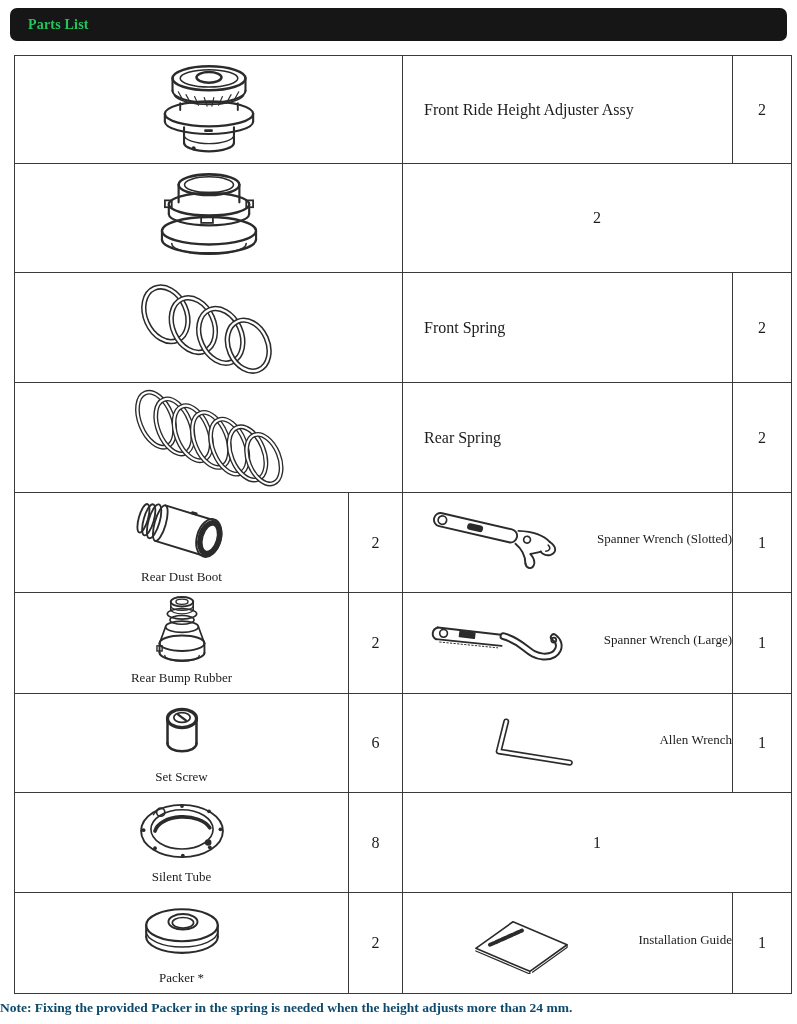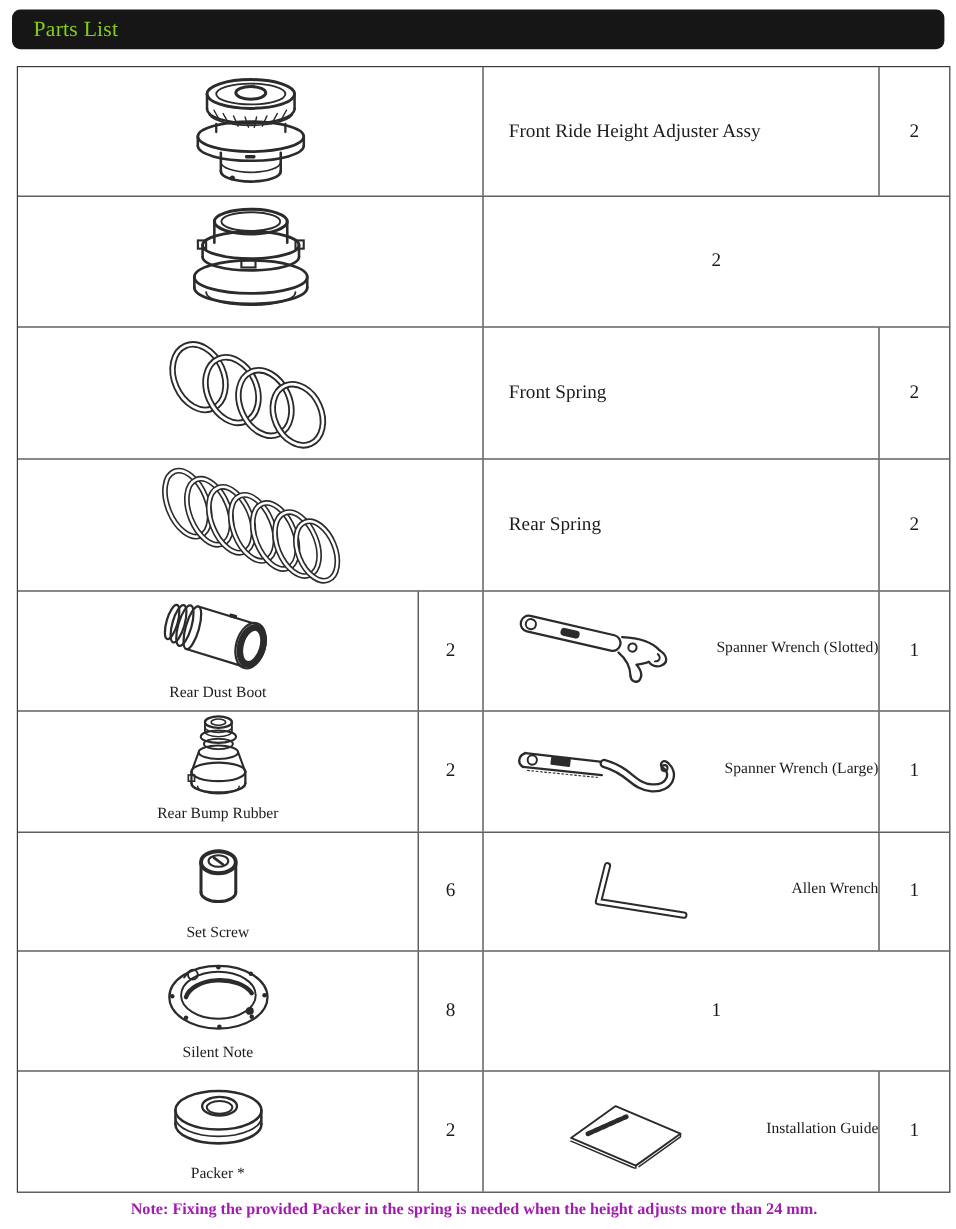--- a/index.html
+++ b/index.html
@@ -9,21 +9,21 @@
     font-family: "Liberation Serif", serif;
     color: #1c1c1c;
     overflow: hidden;
   }
   .header-bar {
     position: absolute; left: 10px; top: 8px; width: 777px; height: 33px;
     background: #161616; border-radius: 7px;
     display: flex; align-items: center; padding-left: 18px;
   }
   .header-bar .title {
-    color: #84cc16; font-size: 18px; font-weight: normal; letter-spacing: .2px;
+    color: #22c55e; font-size: 14px; font-weight: bold; letter-spacing: .2px;
   }
   .parts-table {
     position: absolute; left: 14px; top: 55px; width: 778px;
     border: 1px solid #3a3a3a; background: #fff;
   }
   .row { display: flex; border-bottom: 1px solid #3a3a3a; }
   .row:last-child { border-bottom: none; }
   .cell { border-right: 1px solid #3a3a3a; }
   .cell:last-child { border-right: none; }
   
@@ -31,21 +31,21 @@
   .c-name  { width: 330px; display: flex; align-items: center; padding-left: 21px; font-size: 16px; }
   .c-qty   { flex: 1; display: flex; align-items: center; justify-content: center; font-size: 16px; }
   
   .c-part  { width: 334px; display: flex; flex-direction: column; align-items: center; }
   .c-part-r{ width: 330px; display: flex; flex-direction: row; align-items: center; }
   .c-qty-s { width: 54px; display: flex; align-items: center; justify-content: center; font-size: 16px; }
   .img-zone { flex: 1; display: flex; align-items: center; justify-content: center; width: 100%; }
   .part-label { font-size: 13px; padding-bottom: 7px; }
   .note {
     position: absolute; left: 0; right: 7px; top: 1000px;
-    text-align: center; font-size: 13.5px; font-weight: bold; color: #a21caf;
+    text-align: left; font-size: 13.5px; font-weight: bold; color: #0c4a6e;
   }
   svg { display: block; }
   .ln  { stroke: #2b2b2b; fill: none; stroke-linecap: round; }
   .fl  { fill: #2b2b2b; stroke: none; }
   .wln { stroke: #ffffff; fill: none; stroke-linecap: round; }
 </style>
 </head>
 <body>
 
 <div class="header-bar">
@@ -264,21 +264,21 @@
           <circle class="fl" cx="112" cy="42" r="2.3"></circle>
           <circle class="fl" cx="99" cy="64" r="2.3"></circle>
           <circle class="fl" cx="66" cy="74" r="2.3"></circle>
           <circle class="fl" cx="32" cy="65" r="2.3"></circle>
           <circle class="fl" cx="18" cy="43" r="2.3"></circle>
           <circle class="ln" cx="39" cy="21" r="5" stroke-width="2"></circle>
           <path class="ln" d="M35,18 L30,24" stroke-width="1.8"></path>
           <circle class="fl" cx="97" cy="58" r="4"></circle>
         </svg>
       </div>
-      <div class="part-label">Silent Note</div>
+      <div class="part-label">Silent Tube</div>
     </div>
     <div class="cell c-qty-s">8</div>
     <div class="cell c-qty">1</div>
   </div>
 
   <div class="row" style="height:100px">
     <div class="cell c-part">
       <div class="img-zone">
         <svg width="100" height="62" viewBox="0 0 100 64">
           <ellipse class="ln" cx="50" cy="25" rx="37" ry="16.5" stroke-width="2.2"></ellipse>

